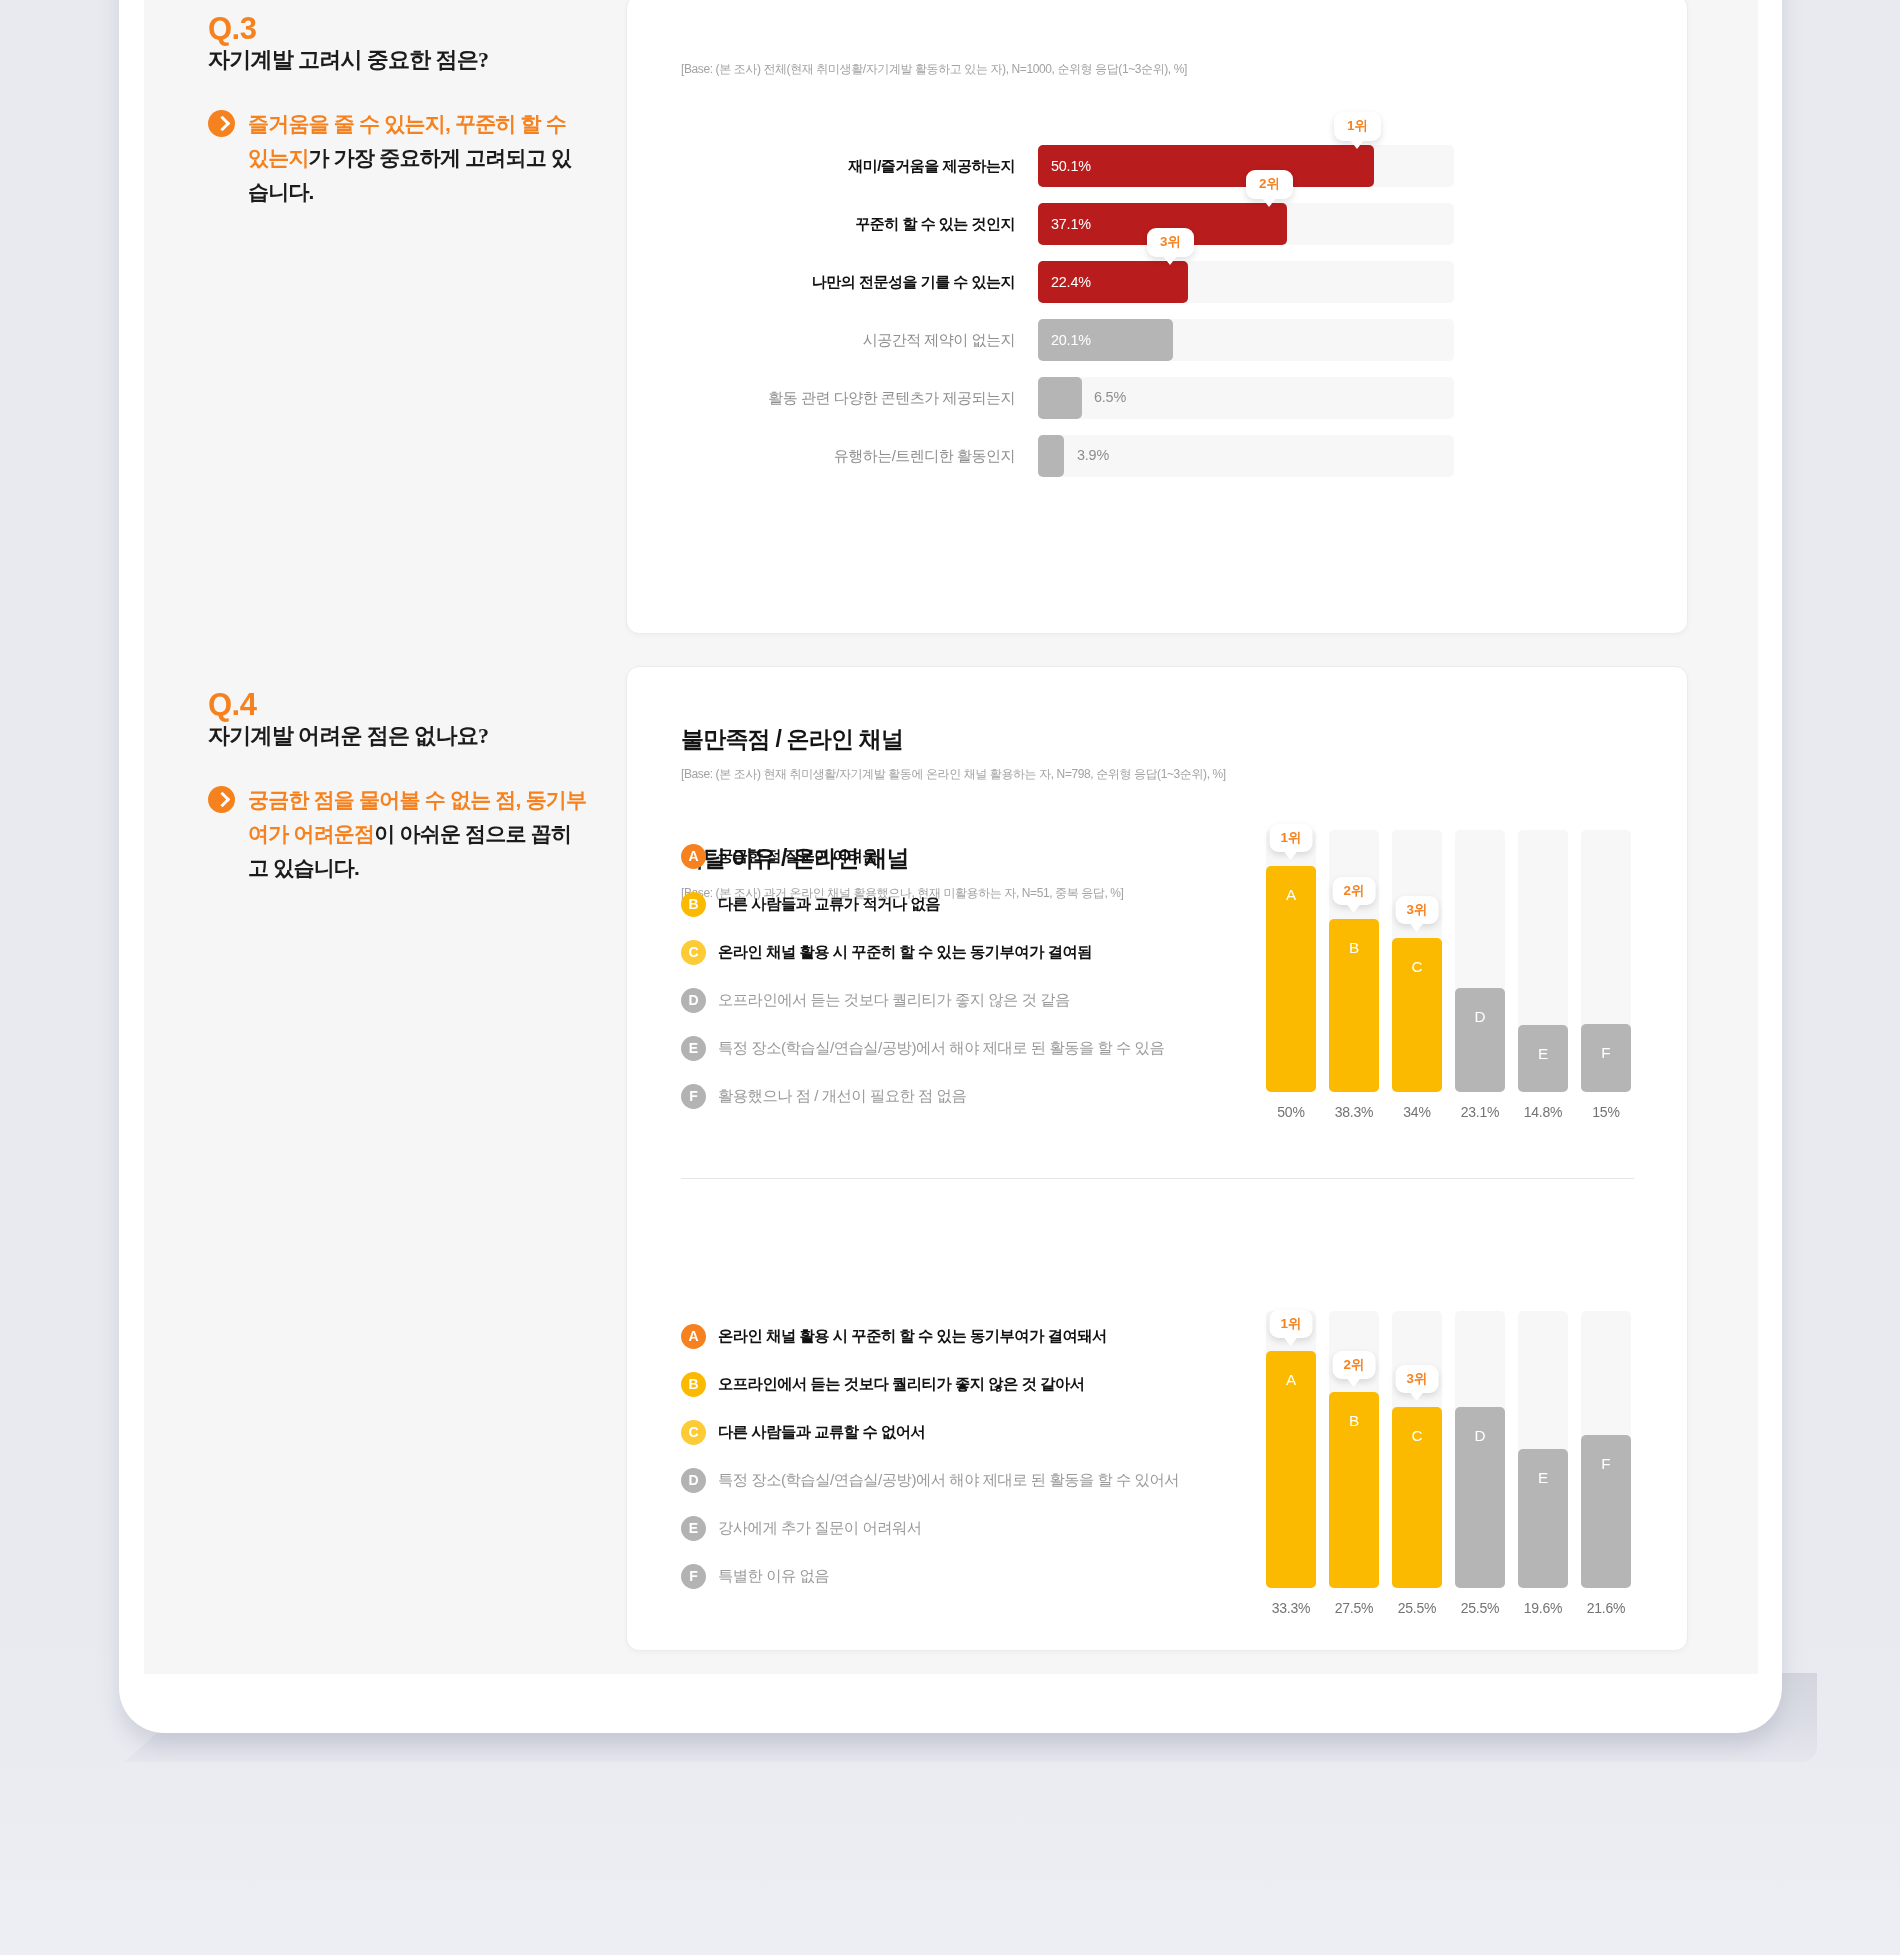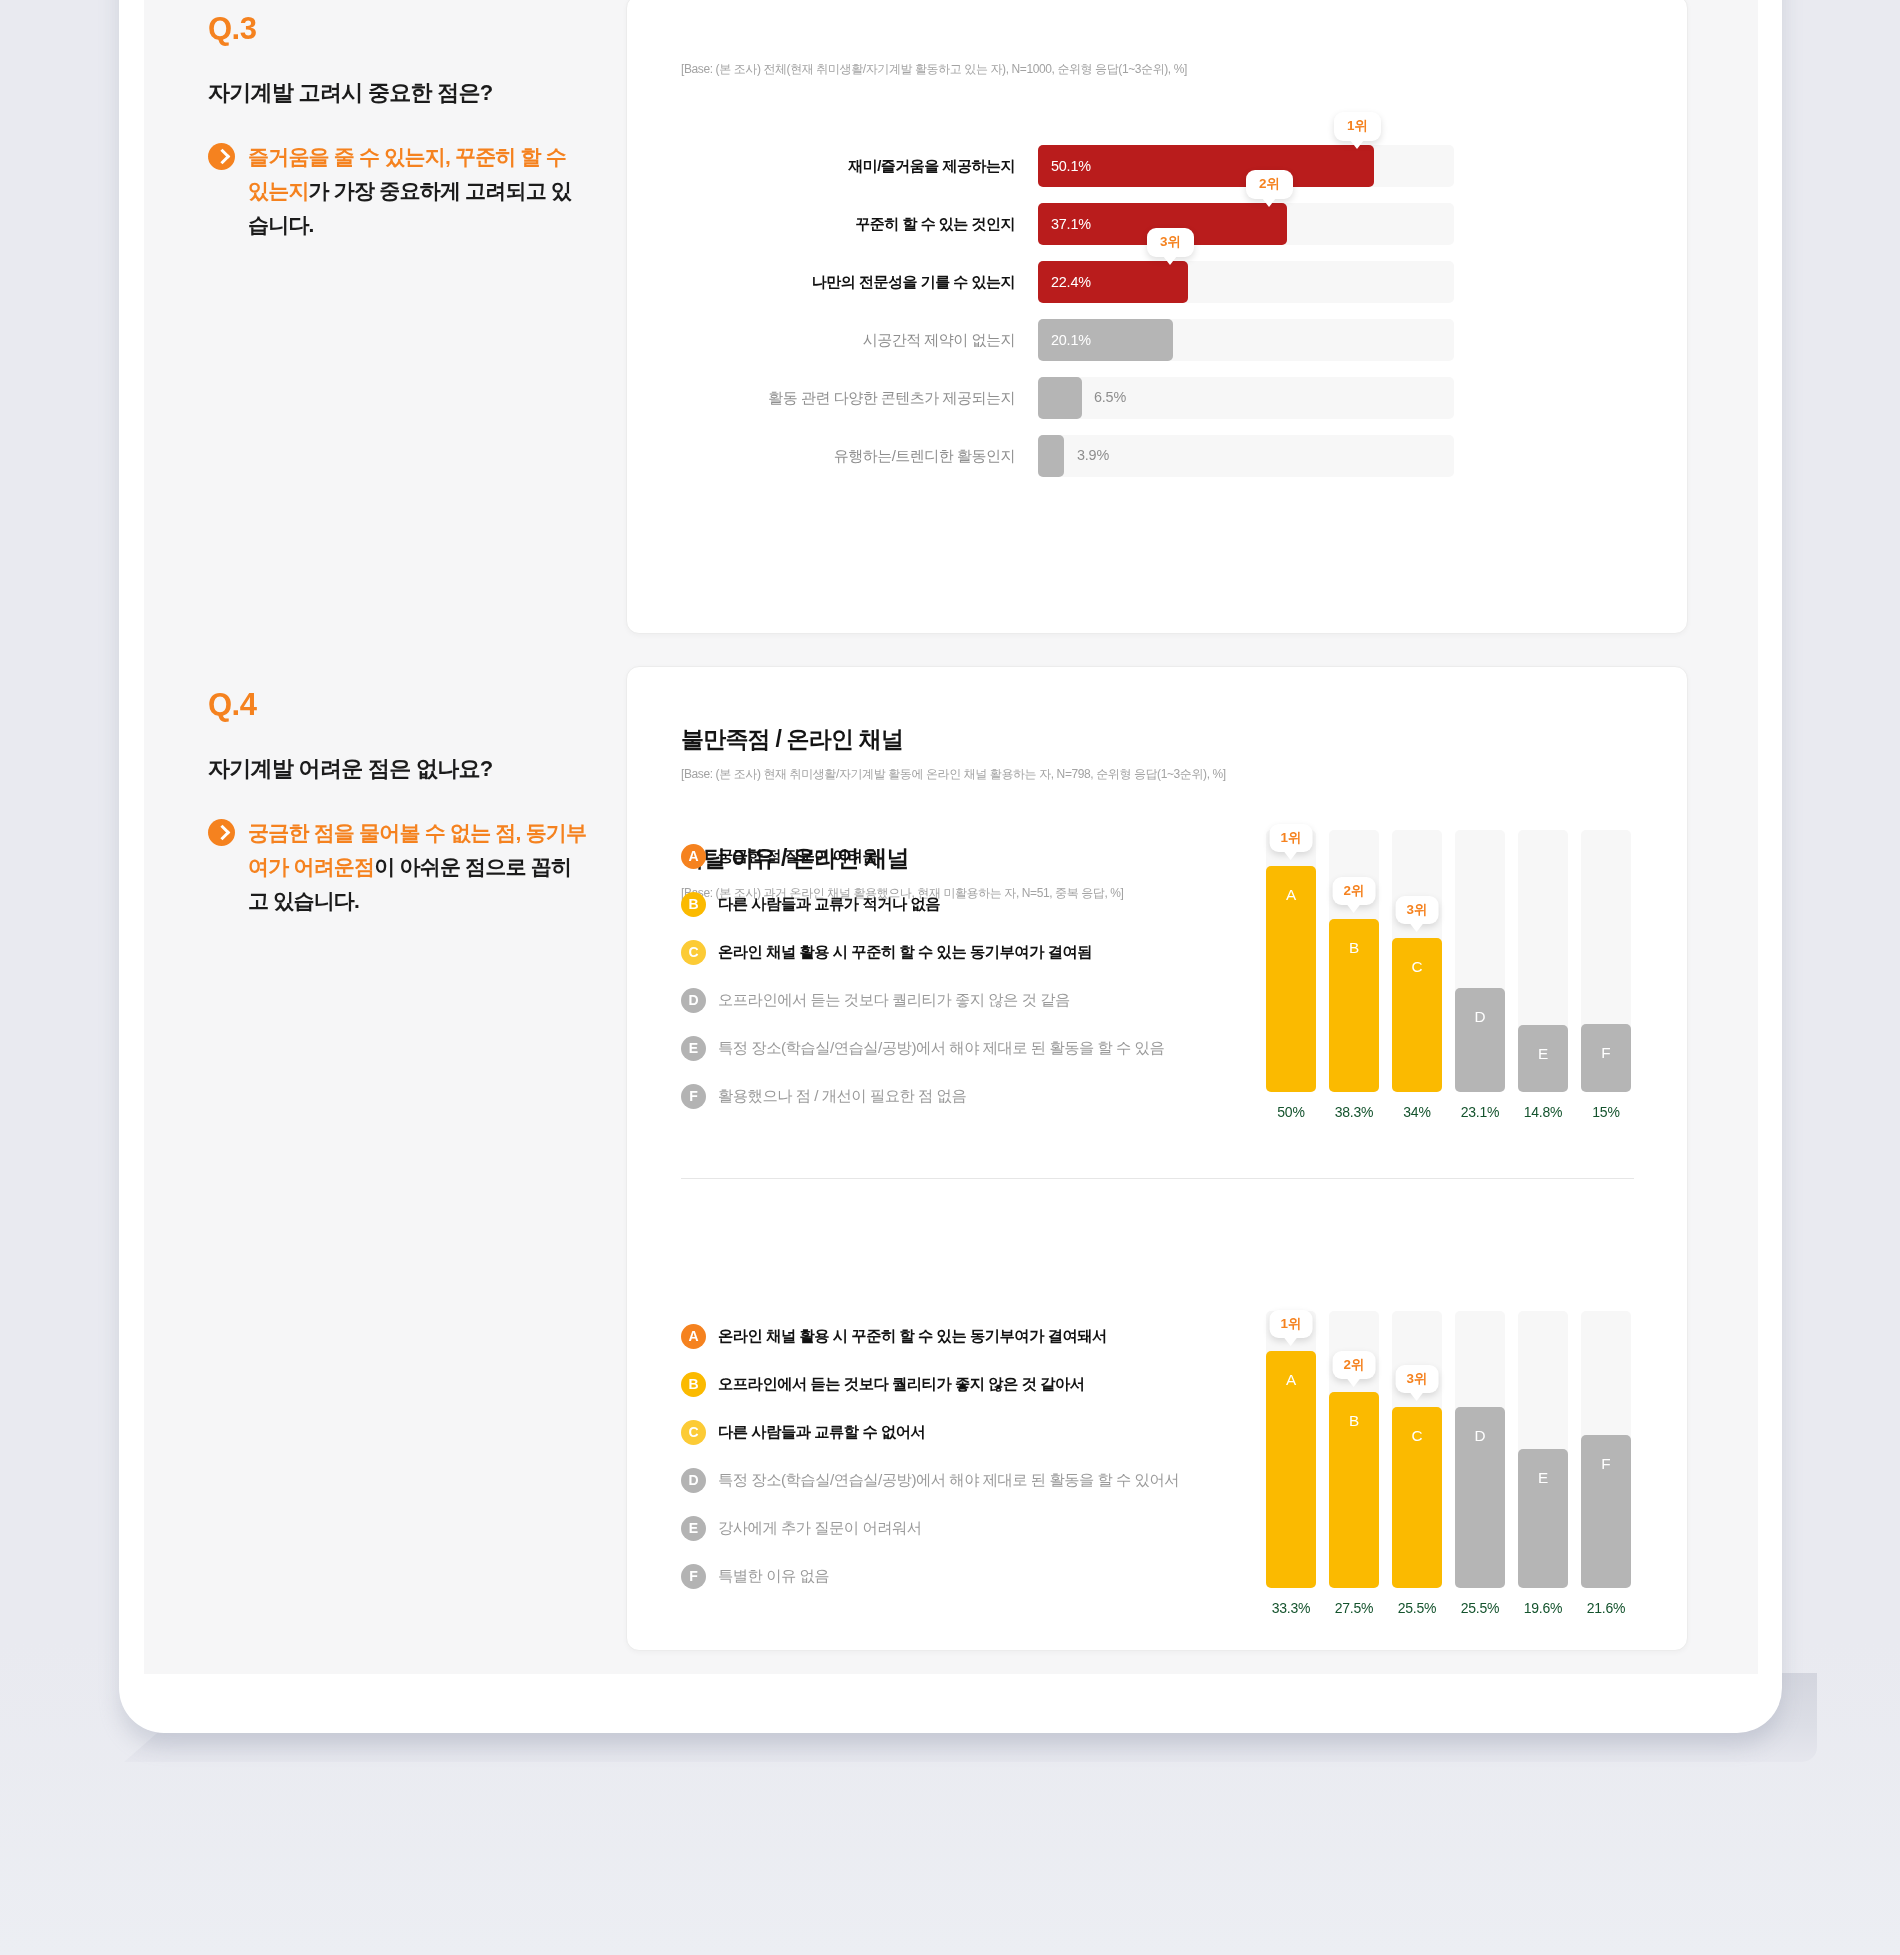--- a/index.html
+++ b/index.html
@@ -38,22 +38,22 @@
     left: 144px; top: -59px;
     width: 1614px; height: 1733px;
     background: #f6f6f7;
   }
   .qcol { position: absolute; width: 426px; }
   .qnum {
     font-size: 31px; font-weight: 700; color: #f5821f;
     letter-spacing: -0.5px; line-height: 1; margin-top: 8px;
   }
   .qtitle {
-    margin-top: 35px; font-size: 22px; font-weight: 700;
-    color: #1b1b1b; letter-spacing: -0.7px; line-height: 1.3;
+    margin-top: 2px; font-size: 22px; font-weight: 700;
+    color: #1b1b1b; letter-spacing: -0.7px; line-height: 1.3; font-family: Liberation Serif, serif;
   }
   .qanswer-row { margin-top: 32px; display: flex; gap: 13px; }
   .chev {
     flex: 0 0 auto; width: 27px; height: 27px; border-radius: 50%;
     background: #f5821f; position: relative; margin-top: 3px;
   }
   .chev::after {
     content: ""; position: absolute; left: 9.4px; top: 8px;
     width: 8px; height: 8px;
     border-top: 3px solid #fff; border-right: 3px solid #fff;
@@ -144,21 +144,21 @@
     display: flex; align-items: flex-end;
   }
   .vbar {
     width: 50px; border-radius: 5px;
     display: flex; align-items: flex-start; justify-content: center;
   }
   .vbar.on { background: #fbba00; }
   .vbar.off { background: #b5b5b5; }
   .vletter { color: #fff; font-size: 15.3px; margin-top: 20px; }
   .vval {
-    margin-top: 12px; font-size: 14px; color: #14532d;
+    margin-top: 12px; font-size: 14px; color: #737373;
     letter-spacing: -0.2px; white-space: nowrap; text-align: center;
   }
   .vbub {
     position: absolute; left: 50%; transform: translateX(-50%);
     background: #fff; border-radius: 9px;
     padding: 4.5px 11px 5.4px;
     font-size: 13.4px; font-weight: 700; color: #f5821f;
     box-shadow: 0 3px 7px rgba(0,0,0,0.13);
     white-space: nowrap; z-index: 6;
   }

